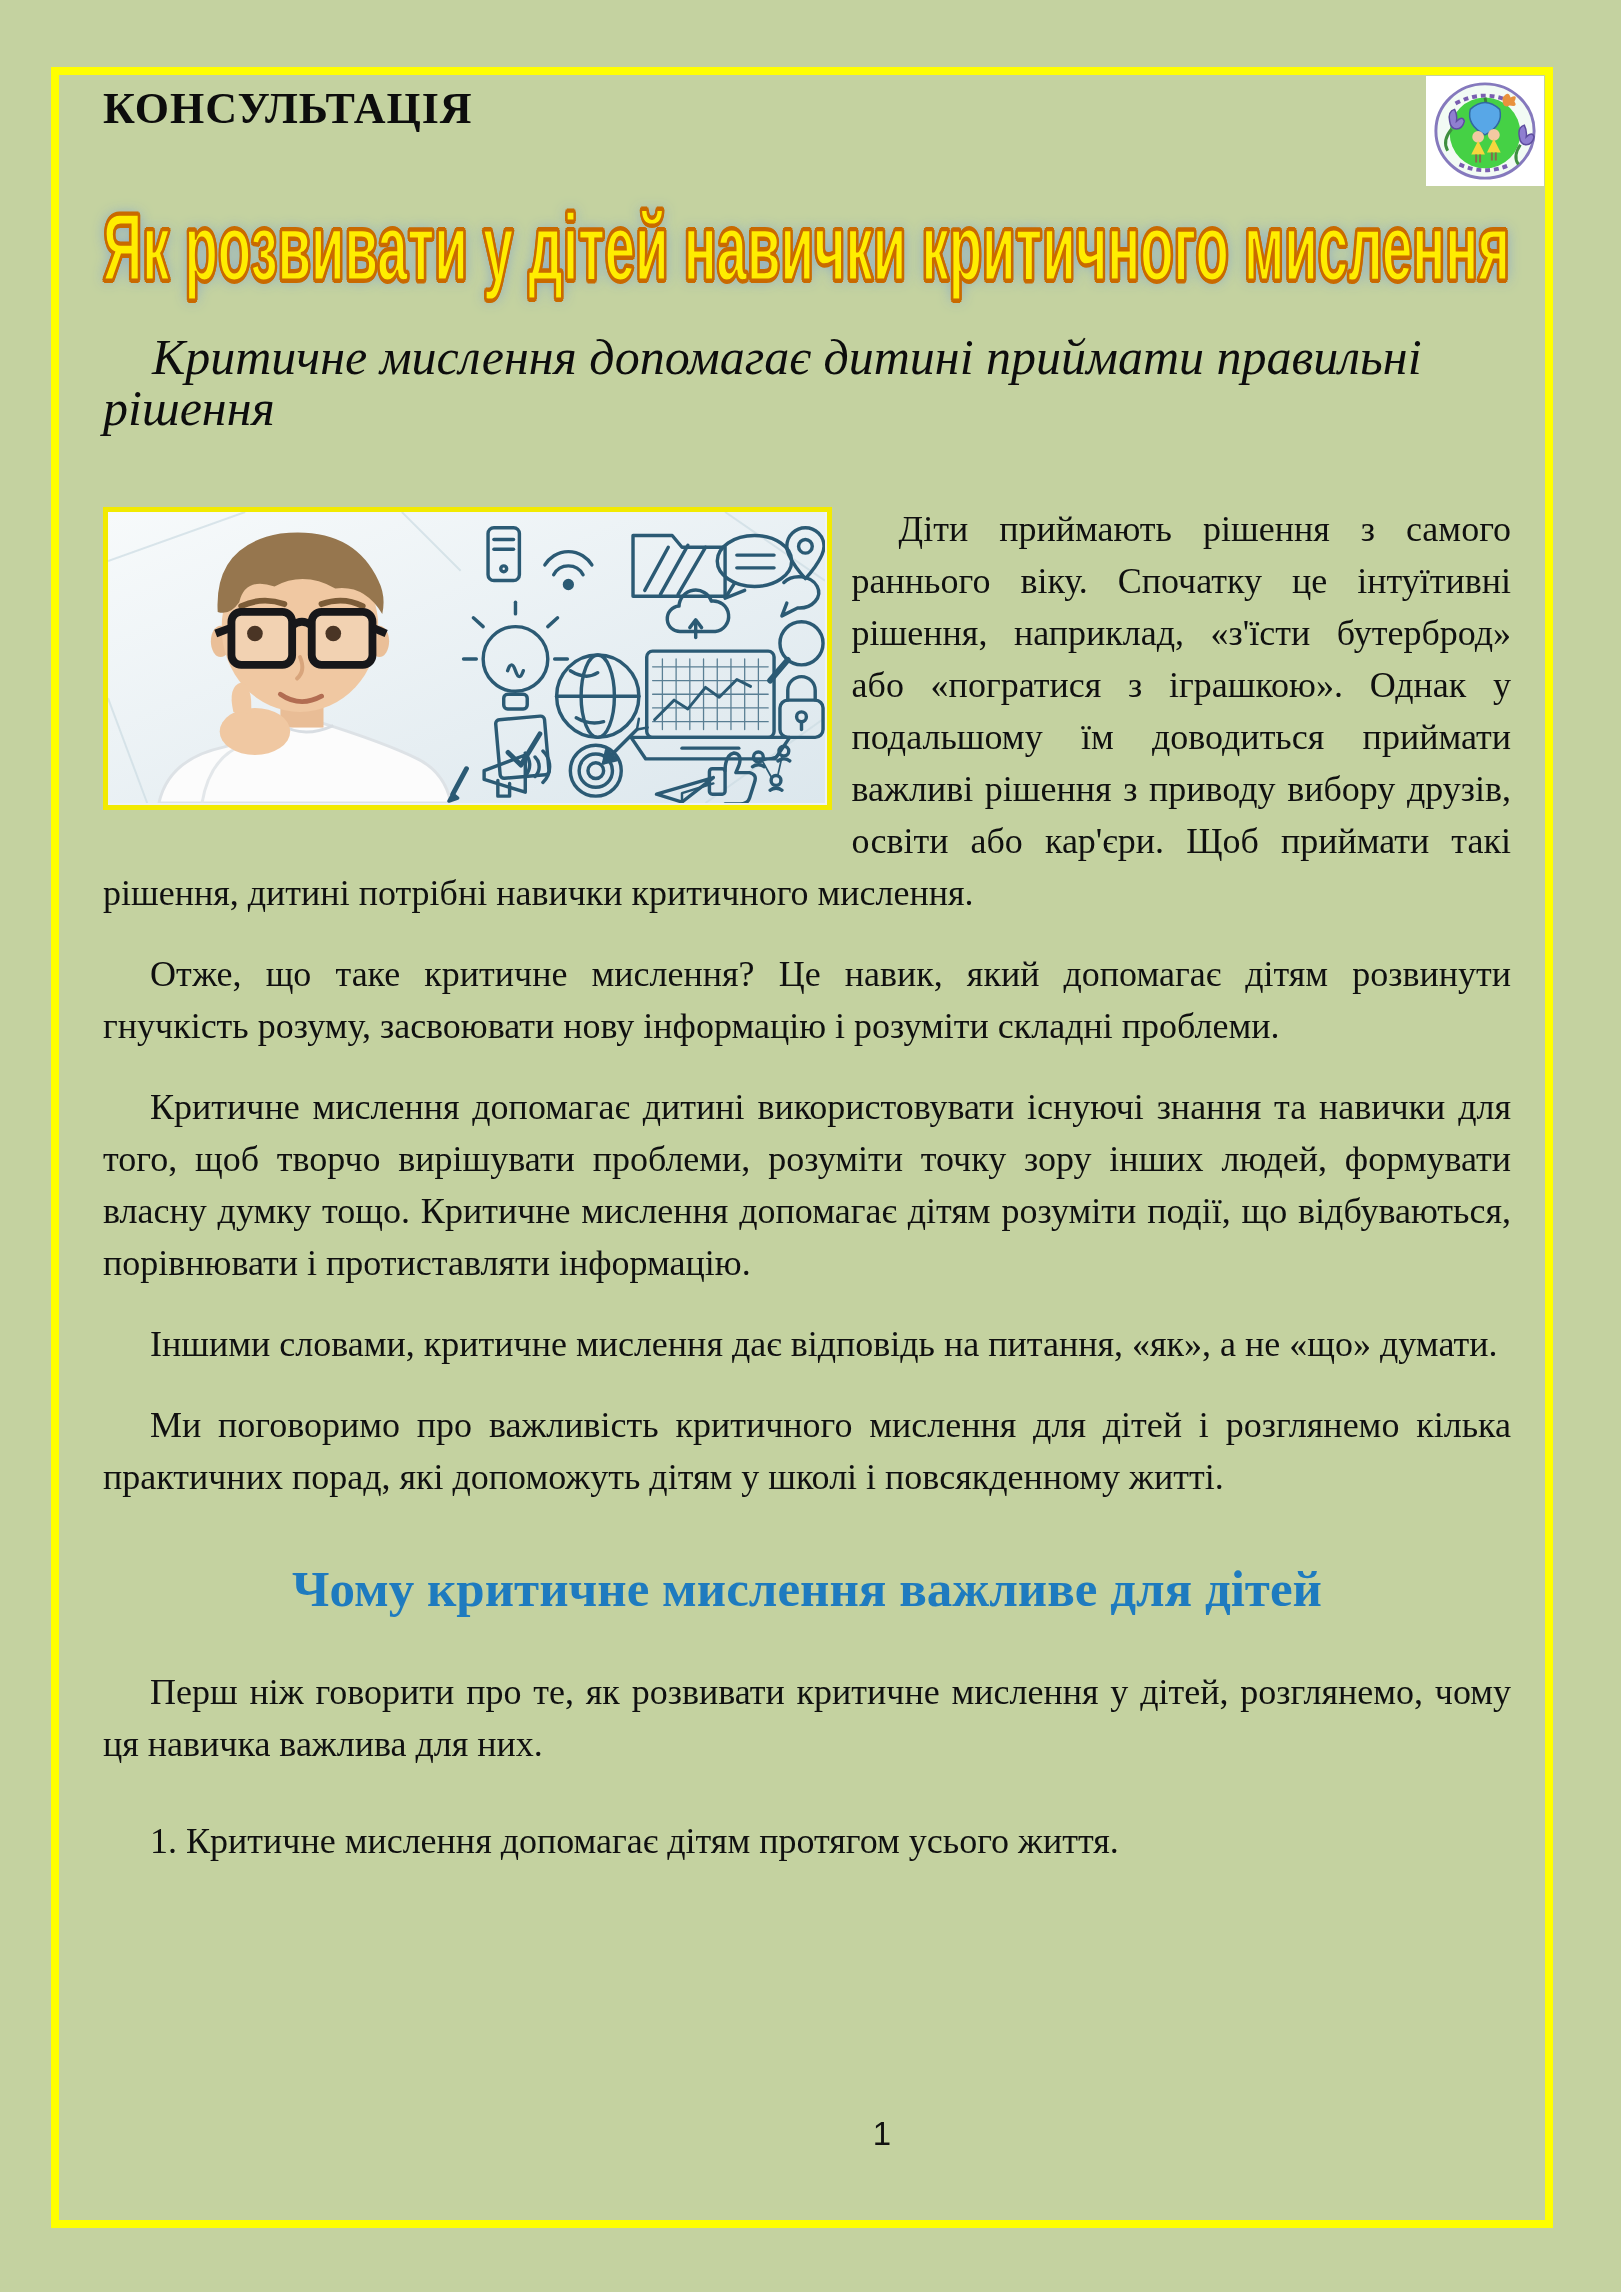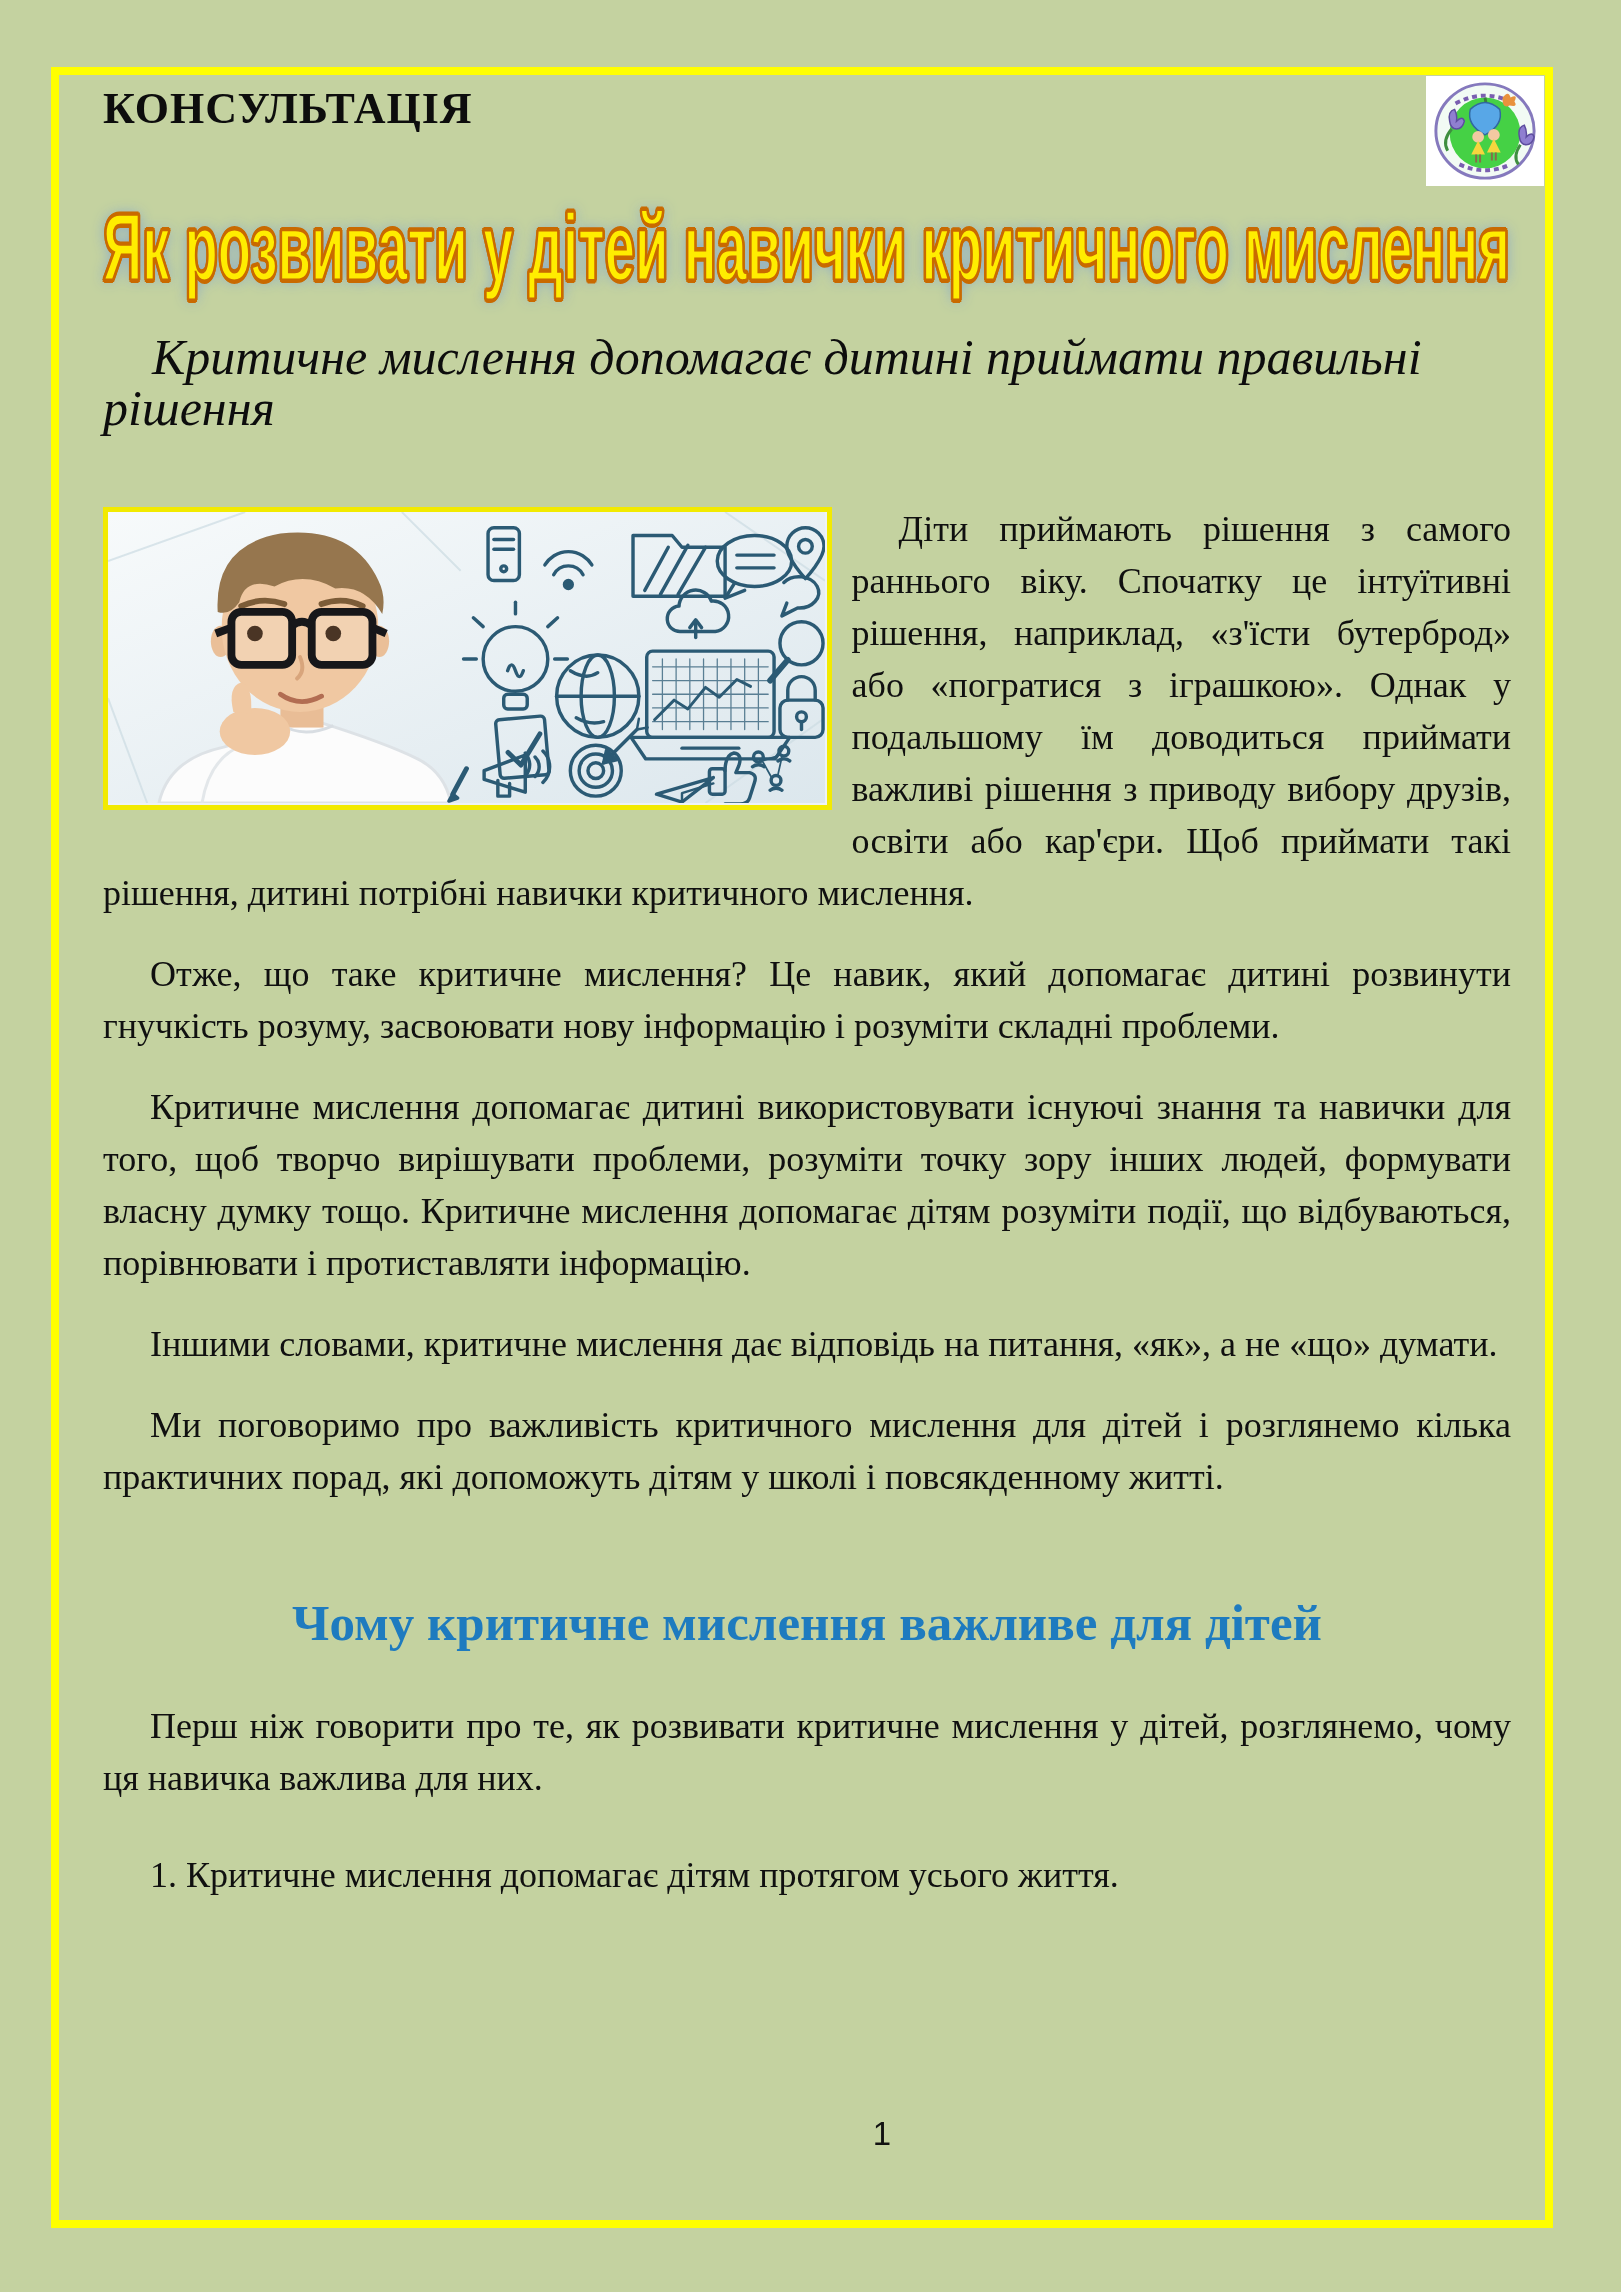--- a/index.html
+++ b/index.html
@@ -39,21 +39,21 @@
   }
   .bodytext{margin-top:69px;font-size:36px;line-height:52px;text-align:justify;}
   .bodytext p{margin:29px 0 0 0;text-indent:47px;}
   .bodytext p:first-of-type{margin-top:0;}
   .photo{
     float:left;width:729px;height:303px;box-sizing:border-box;
     border:5.9px solid #f2ea00;margin:3.9px 19.6px 11.8px 0;background:#eef3f6;
   }
   .photo svg{display:block;}
   h2.section{
-    margin:93px 0 49px 0;text-align:center;text-indent:0;
+    margin:59px 0 49px 0;text-align:center;text-indent:0;
     font-family:"Liberation Serif", serif;font-weight:bold;
     font-size:51px;line-height:55px;color:#1e7bbf;
   }
   .bodytext p.numbered{margin-top:45px;}
   .pagenum{
     position:absolute;top:2115px;left:843px;width:78px;text-align:center;
     font-family:"Liberation Sans", sans-serif;font-size:33px;color:#111;
   }
 </style>
 </head>
@@ -234,21 +234,21 @@
               </g>
             <g>
                 <line x1="366" y1="262" x2="352" y2="288" stroke-width="5"></line>
                 <path d="M352,288 l-4,7 l9,-3 z" fill="#2b5a74"></path>
               </g>
           </g>
         </svg>
       </div>
 
       <p>Діти приймають рішення з самого раннього віку. Спочатку це інтуїтивні рішення, наприклад, «з'їсти бутерброд» або «погратися з іграшкою». Однак у подальшому їм доводиться приймати важливі рішення з приводу вибору друзів, освіти або кар'єри. Щоб приймати такі рішення, дитині потрібні навички критичного мислення.</p>
-      <p>Отже, що таке критичне мислення? Це навик, який допомагає дитині розвинути гнучкість розуму, засвоювати нову інформацію і розуміти складні проблеми.</p>
+      <p>Отже, що таке критичне мислення? Це навик, який допомагає дітям розвинути гнучкість розуму, засвоювати нову інформацію і розуміти складні проблеми.</p>
       <p>Критичне мислення допомагає дитині використовувати існуючі знання та навички для того, щоб творчо вирішувати проблеми, розуміти точку зору інших людей, формувати власну думку тощо. Критичне мислення допомагає дітям розуміти події, що відбуваються, порівнювати і протиставляти інформацію.</p>
       <p>Іншими словами, критичне мислення дає відповідь на питання, «як», а не «що» думати.</p>
       <p>Ми поговоримо про важливість критичного мислення для дітей і розглянемо кілька практичних порад, які допоможуть дітям у школі і повсякденному житті.</p>
 
       <h2 class="section">Чому критичне мислення важливе для дітей</h2>
 
       <p>Перш ніж говорити про те, як розвивати критичне мислення у дітей, розглянемо, чому ця навичка важлива для них.</p>
       <p class="numbered">1. Критичне мислення допомагає дітям протягом усього життя.</p>
     </div>
   </div>

